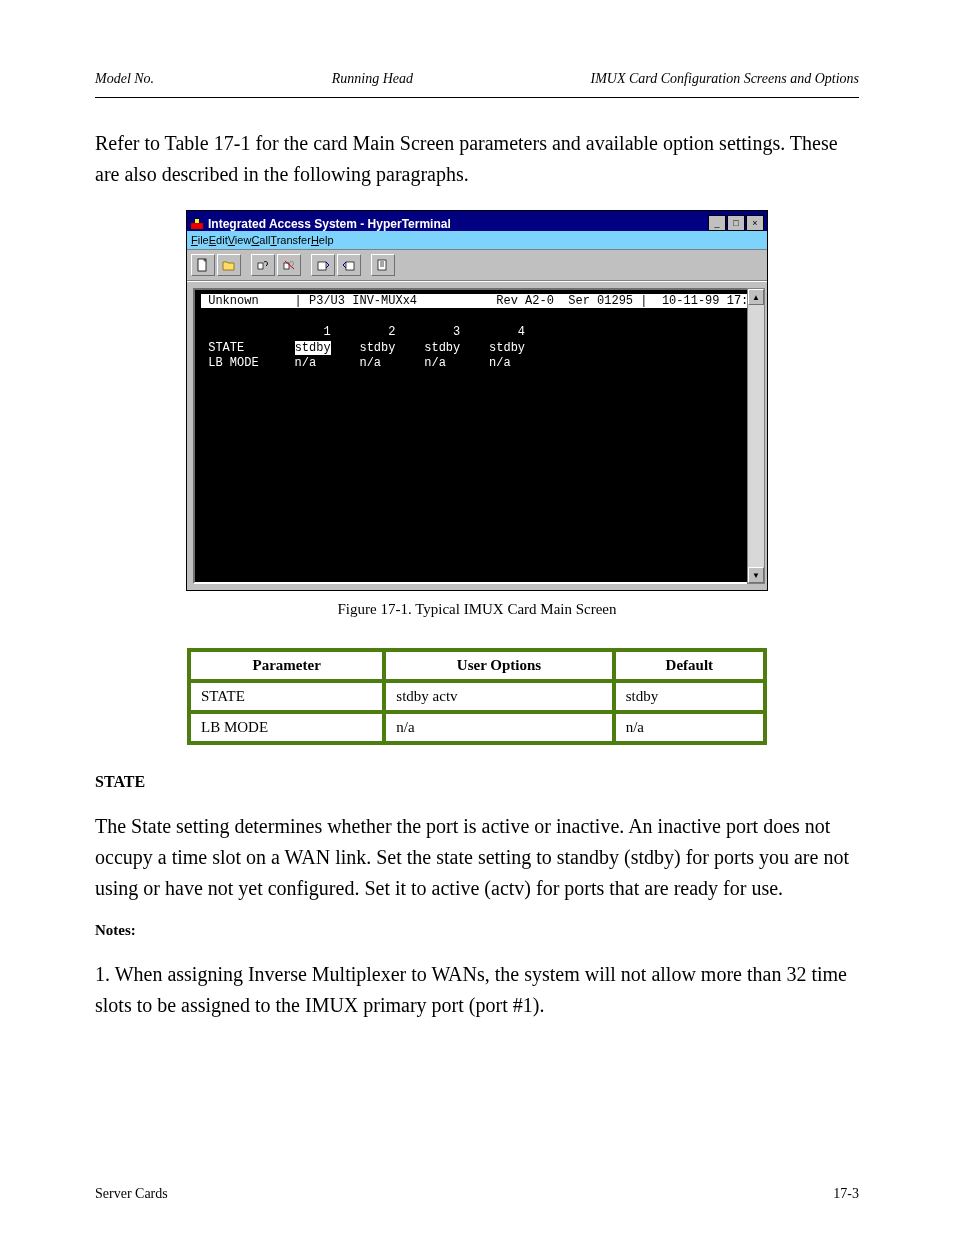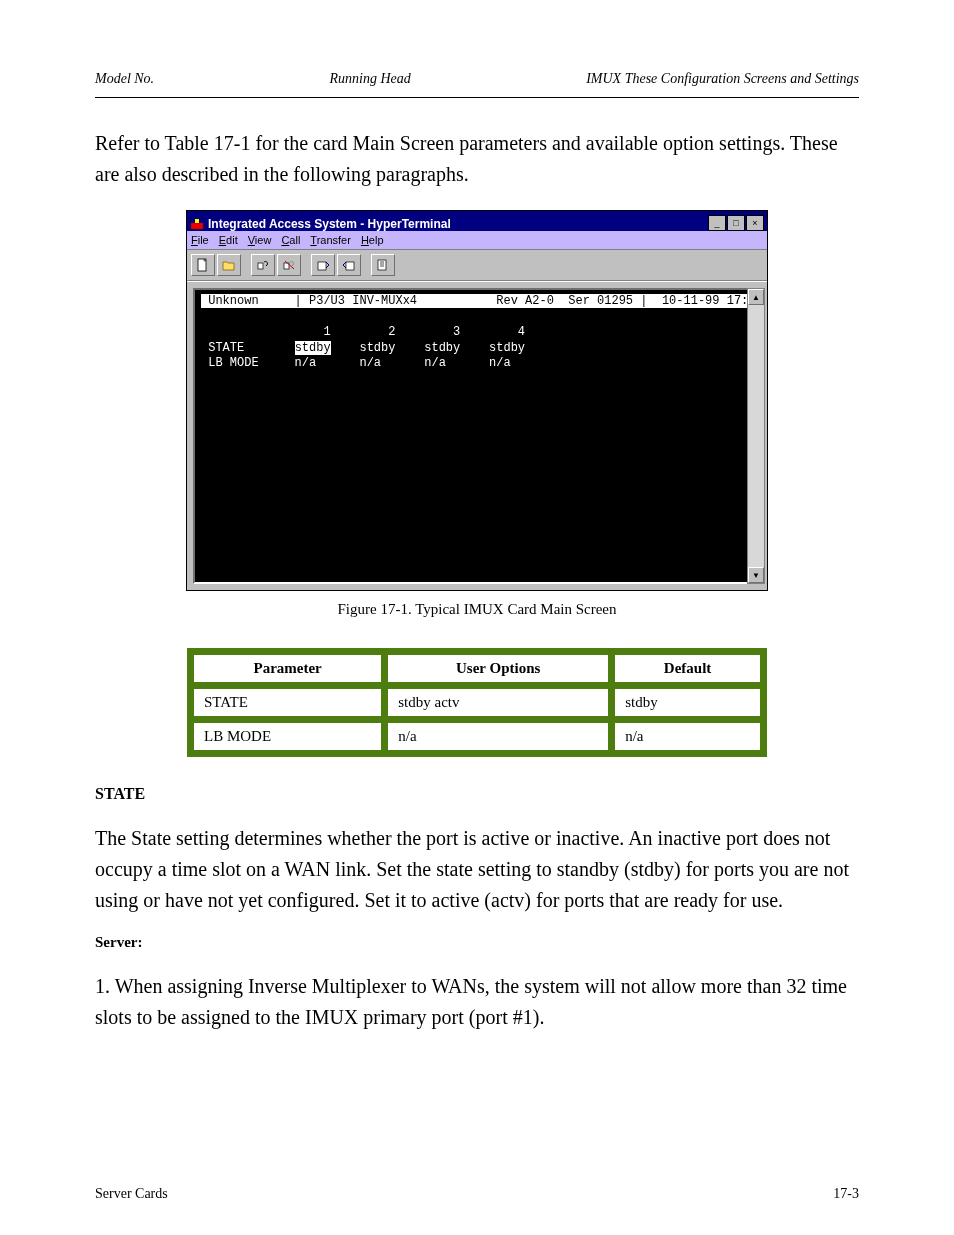--- a/index.html
+++ b/index.html
@@ -8,55 +8,55 @@
   .hr{border:none;border-top:1.5px solid #000;margin:10px 0 30px}
   .body-text{font-size:20px;line-height:1.55;margin-bottom:18px}
 
   
   .ht-window{width:580px;margin:20px auto 10px;border:1px solid #000;background:#bfbfbf;font-family:Arial,Helvetica,sans-serif;font-size:12px}
   .ht-titlebar{background:#000080;color:#fff;height:20px;display:flex;align-items:flex-end;padding:0 3px;box-sizing:border-box}
   .ht-titlebar svg{flex:0 0 auto}
   .ht-title{flex:1 1 auto;font-weight:bold;font-size:12px;padding-left:4px;white-space:nowrap;overflow:hidden}
   .ht-win-btns{display:flex;gap:0}
   .win-btn{width:16px;height:14px;background:#c0c0c0;border:1px solid #000;display:flex;align-items:center;justify-content:center;font-size:9px;line-height:1;font-family:Arial;color:#000;margin-left:1px}
-  .ht-menubar{background:#c4b5fd;height:18px;display:flex;align-items:center;padding:0 4px;gap:10px;border-bottom:1px solid #808080;font-size:11px}
+  .ht-menubar{background:#7dd3fc;height:18px;display:flex;align-items:center;padding:0 4px;gap:0;border-bottom:1px solid #808080;font-size:11px}
   .menu-item{color:#000}
   .menu-item .ul{text-decoration:underline}
   .ht-toolbar{background:#c0c0c0;height:26px;display:flex;align-items:center;padding:2px 4px;gap:2px;border-bottom:1px solid #808080}
   .tb-btn{width:22px;height:20px;background:#c0c0c0;border:1px solid;border-color:#fff #707070 #707070 #fff;display:flex;align-items:center;justify-content:center}
   .tb-sep{width:6px}
   .ht-client{position:relative;background:#c0c0c0;padding:6px;border-top:1px solid #fff}
   .term{background:#000;color:#fff;font-family:"Courier New",monospace;font-size:12px;line-height:1.3;padding:4px 6px;height:296px;white-space:pre;overflow:hidden;border:2px solid;border-color:#707070 #fff #fff #707070;box-sizing:border-box}
   .term .inv{background:#fff;color:#000}
   .scroll-col{position:absolute;right:2px;top:6px;bottom:6px;width:16px;background:#c0c0c0;border:1px solid #808080;display:flex;flex-direction:column;justify-content:space-between}
   .scroll-btn{width:14px;height:14px;background:#c0c0c0;border:1px solid;border-color:#fff #707070 #707070 #fff;display:flex;align-items:center;justify-content:center;font-size:8px}
   .scroll-track{flex:1;background:#d8d8d8}
 
   .figcap{text-align:center;font-size:15px;margin:8px 0 30px}
   .figcap b{font-weight:normal}
 
   .tblcap{text-align:center;font-size:15px;margin:6px 0 10px}
   .tblcap b{font-weight:bold}
   table.opts{border-collapse:collapse;margin:0 auto;width:580px;font-size:15px}
-  table.opts th,table.opts td{border:7px solid #4d7c0f;padding:5px 10px;text-align:left;vertical-align:top}
+  table.opts th,table.opts td{border:4px solid #4d7c0f;padding:5px 10px;text-align:left;vertical-align:top}
   table.opts thead th{text-align:center;font-weight:bold}
 
   .param-head{font-weight:bold;font-size:16px;margin-top:28px;margin-bottom:8px;text-transform:uppercase}
   .subhead{font-weight:bold;font-size:15px;margin-top:18px;margin-bottom:6px}
 
   .footer{position:absolute;bottom:50px;left:95px;right:95px;display:flex;justify-content:space-between;font-size:14px;}
 </style>
 </head>
 <body>
 <div class="page">
 
   <div class="header-row">
     <span>Model No.</span>
     <span>Running Head</span>
-    <span>IMUX These Configuration Screens and Settings</span>
+    <span>IMUX Card Configuration Screens and Options</span>
   </div>
   <hr class="hr">
 
   <p class="body-text">Refer to Table 17-1 for the card Main Screen parameters and available option settings. These are also described in the following paragraphs.</p>
 
   <div class="ht-window">
     <div class="ht-titlebar">
       <svg width="14" height="14" viewBox="0 0 14 14">
           <rect x="1" y="6" width="12" height="6" fill="#e00" stroke="#800" stroke-width="0.5"></rect>
           <rect x="5" y="2" width="4" height="4" fill="#ff0"></rect>
@@ -174,20 +174,20 @@
           <td>LB MODE</td>
           <td>n/a</td>
           <td>n/a</td>
         </tr>
     </tbody>
   </table>
 
   <div class="param-head">STATE</div>
   <p class="body-text">The State setting determines whether the port is active or inactive. An inactive port does not occupy a time slot on a WAN link. Set the state setting to standby (stdby) for ports you are not using or have not yet configured. Set it to active (actv) for ports that are ready for use.</p>
 
-  <div class="subhead">Server:</div>
+  <div class="subhead">Notes:</div>
   <p class="body-text">1. When assigning Inverse Multiplexer to WANs, the system will not allow more than 32 time slots to be assigned to the IMUX primary port (port #1).</p>
 
   <div class="footer">
     <span>Server Cards</span>
     <span>17-3</span>
   </div>
 </div>
 
 </body></html>

